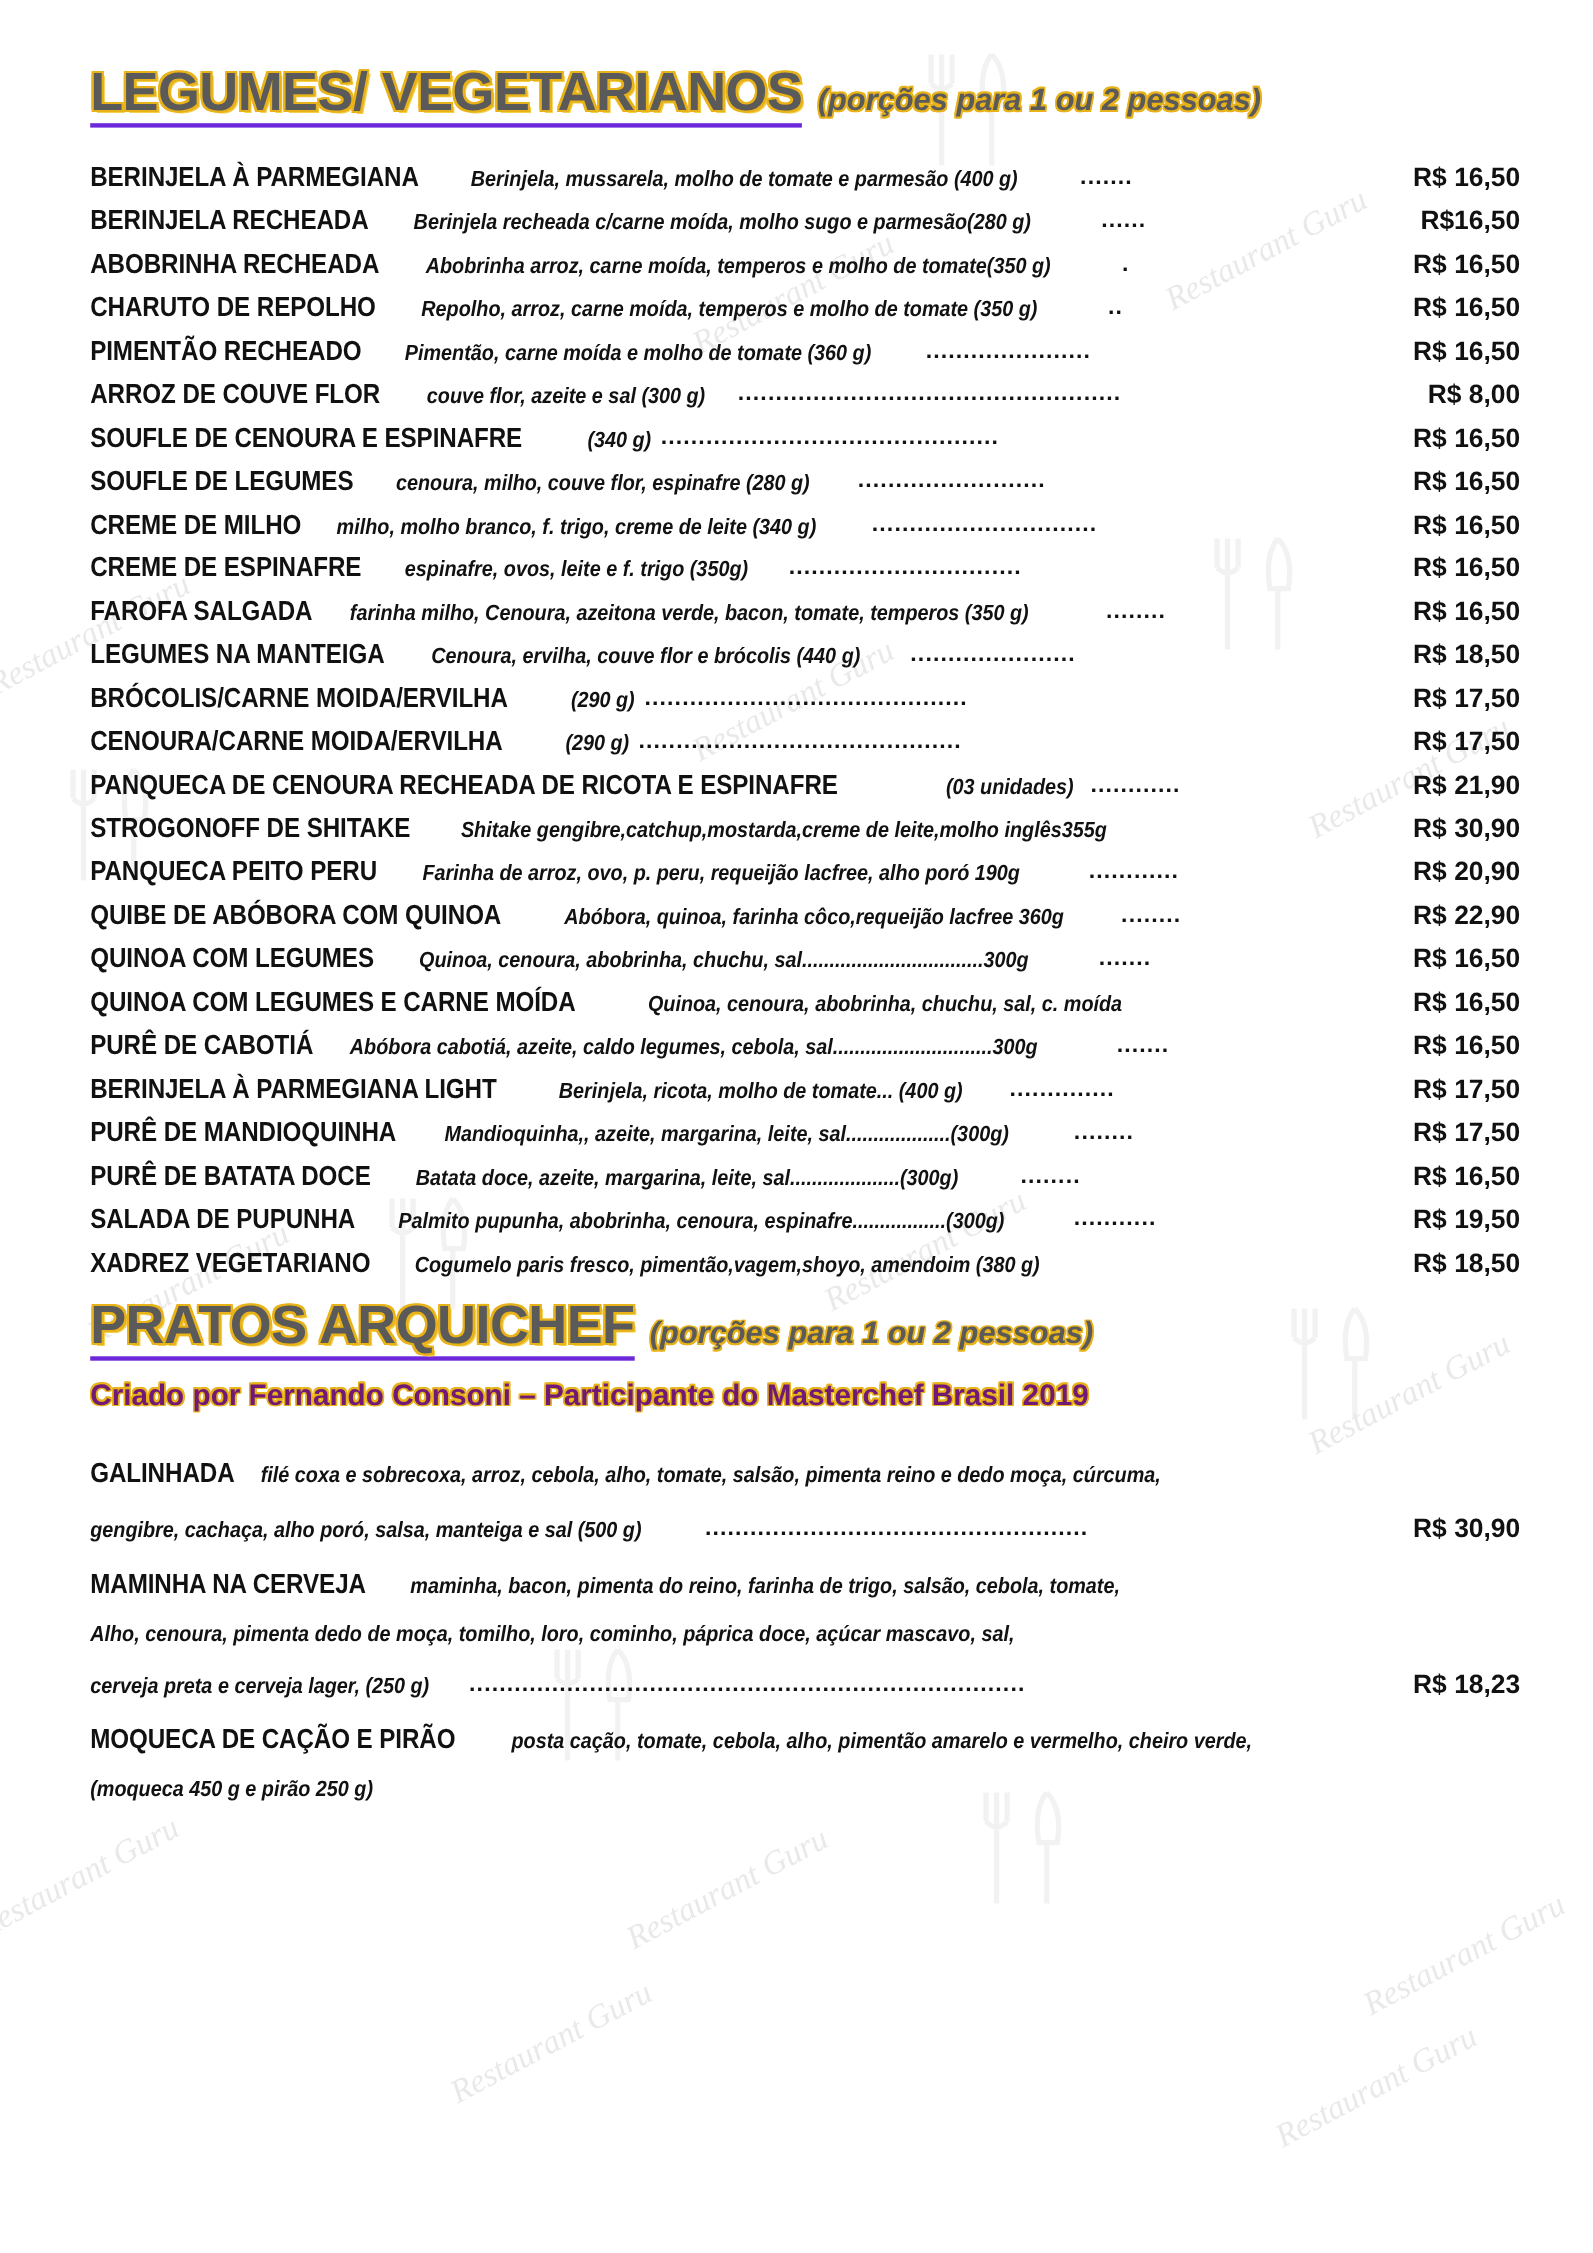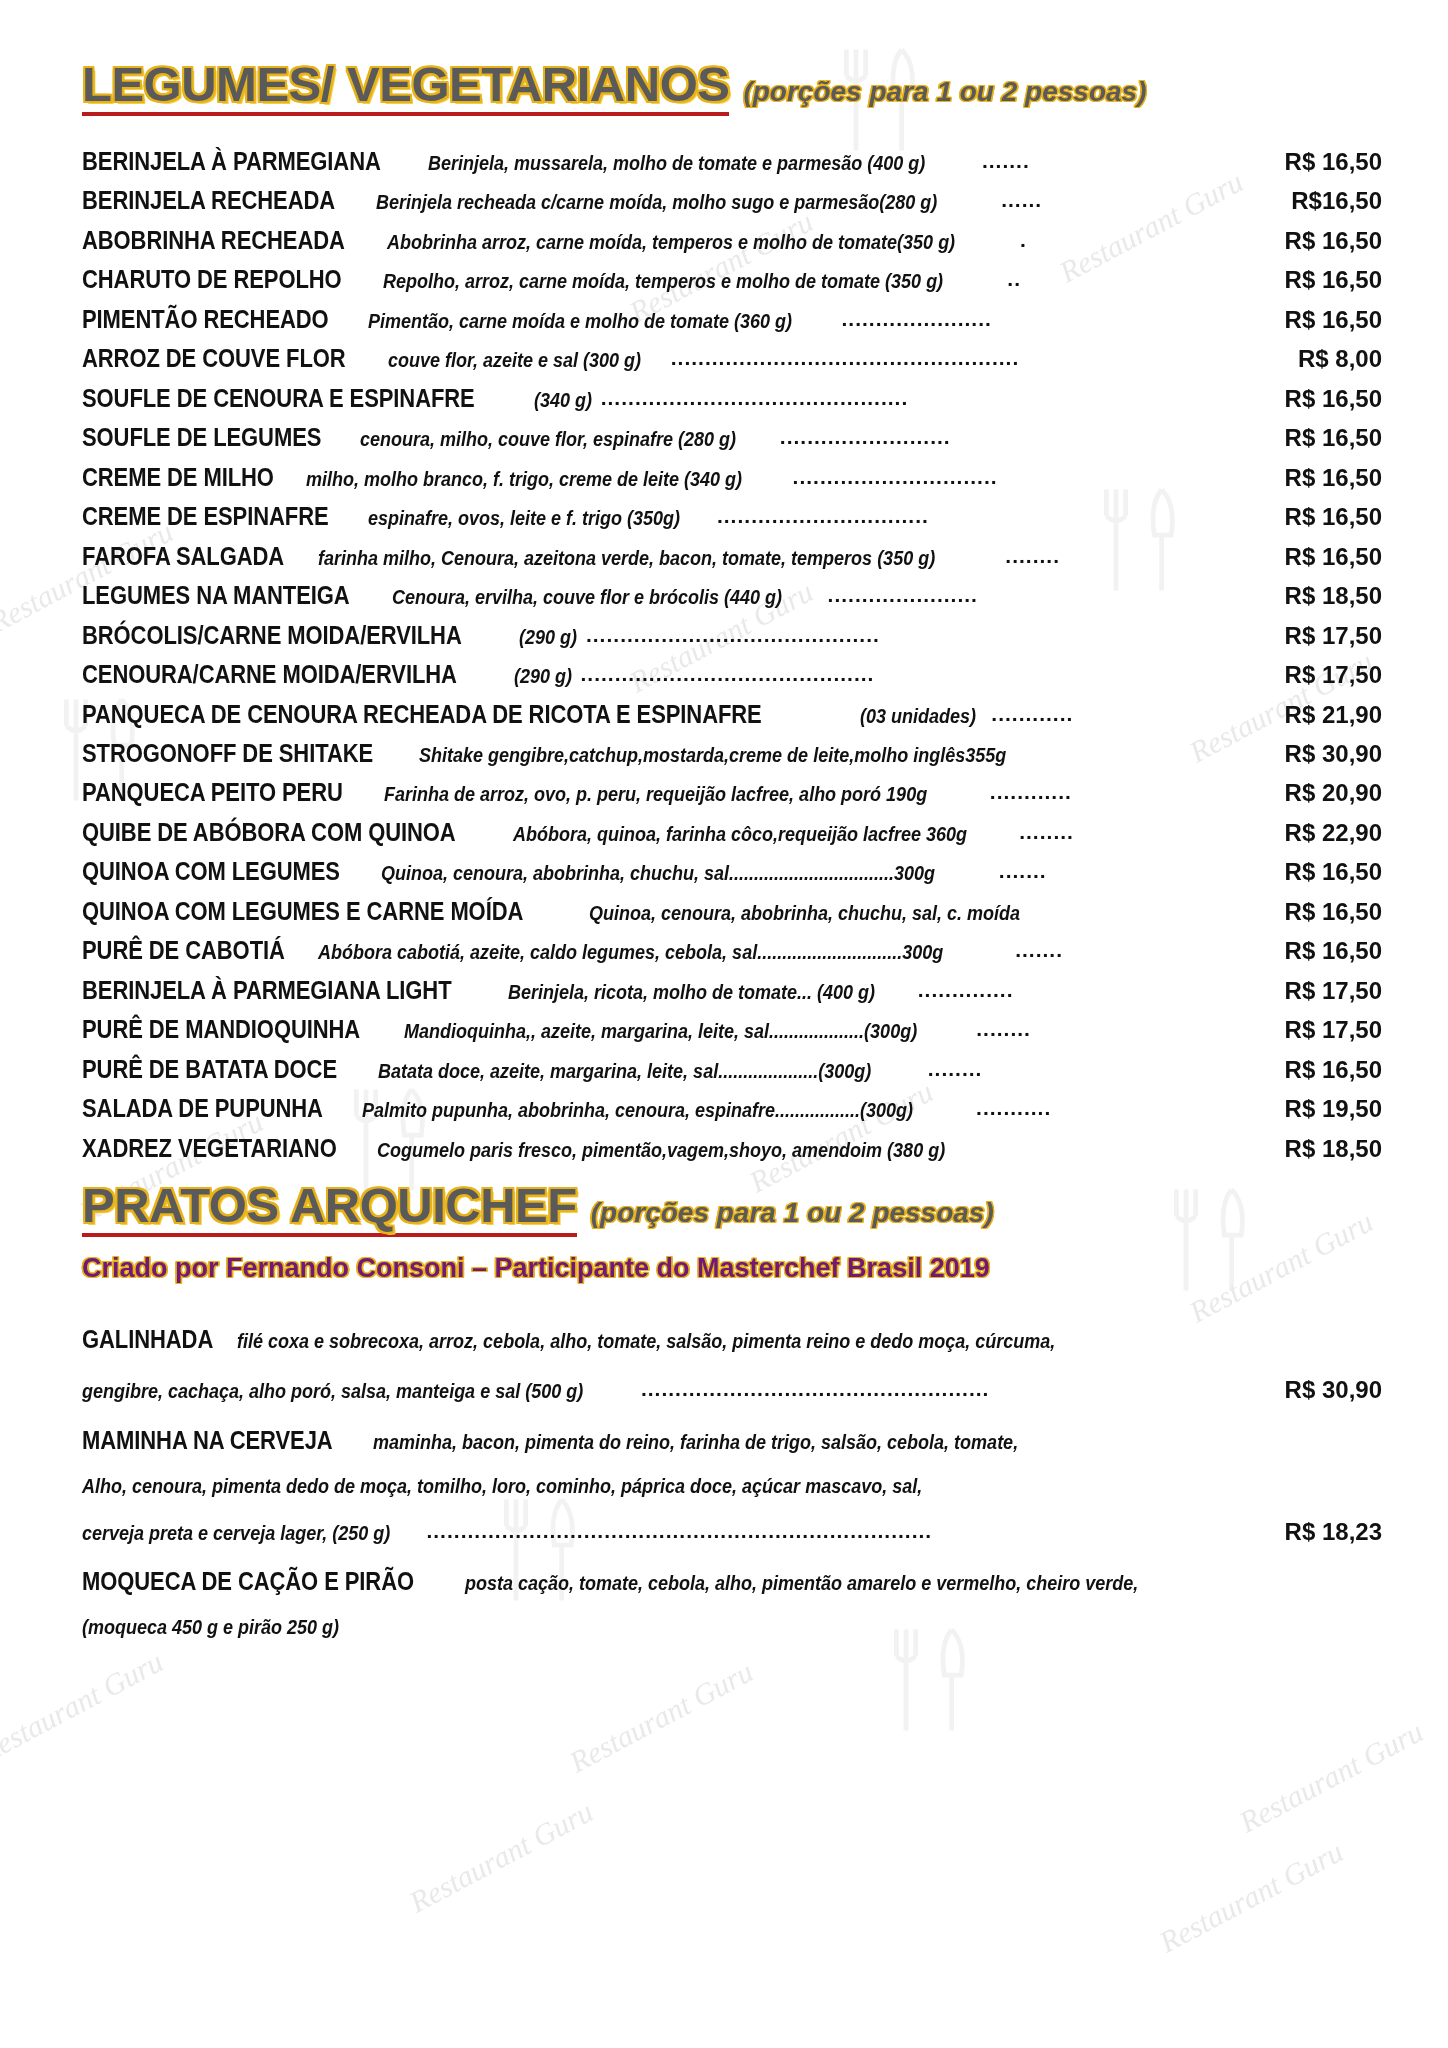--- a/index.html
+++ b/index.html
@@ -61,21 +61,21 @@
     font-size: 49px;
     letter-spacing: -0.5px;
     color: #5a5a5a;
     -webkit-text-stroke: 0px;
     text-shadow:
       -2px 0 0 #e8b219, 2px 0 0 #e8b219,
       0 -2px 0 #e8b219, 0 2px 0 #e8b219,
       -2px -2px 0 #e8b219, 2px -2px 0 #e8b219,
       -2px 2px 0 #e8b219, 2px 2px 0 #e8b219,
       3px 3px 0 #f4cf4a;
-    border-bottom: 4px solid #b91c1c;
+    border-bottom: 4px solid #6d28d9;
     padding-bottom: 2px;
     line-height: 1.02;
   }
   .section-head .sub {
     font-size: 28px;
     font-weight: bold;
     color: #5a5a5a;
     text-shadow:
       -1.4px 0 0 #e8b219, 1.4px 0 0 #e8b219,
       0 -1.4px 0 #e8b219, 0 1.4px 0 #e8b219,

